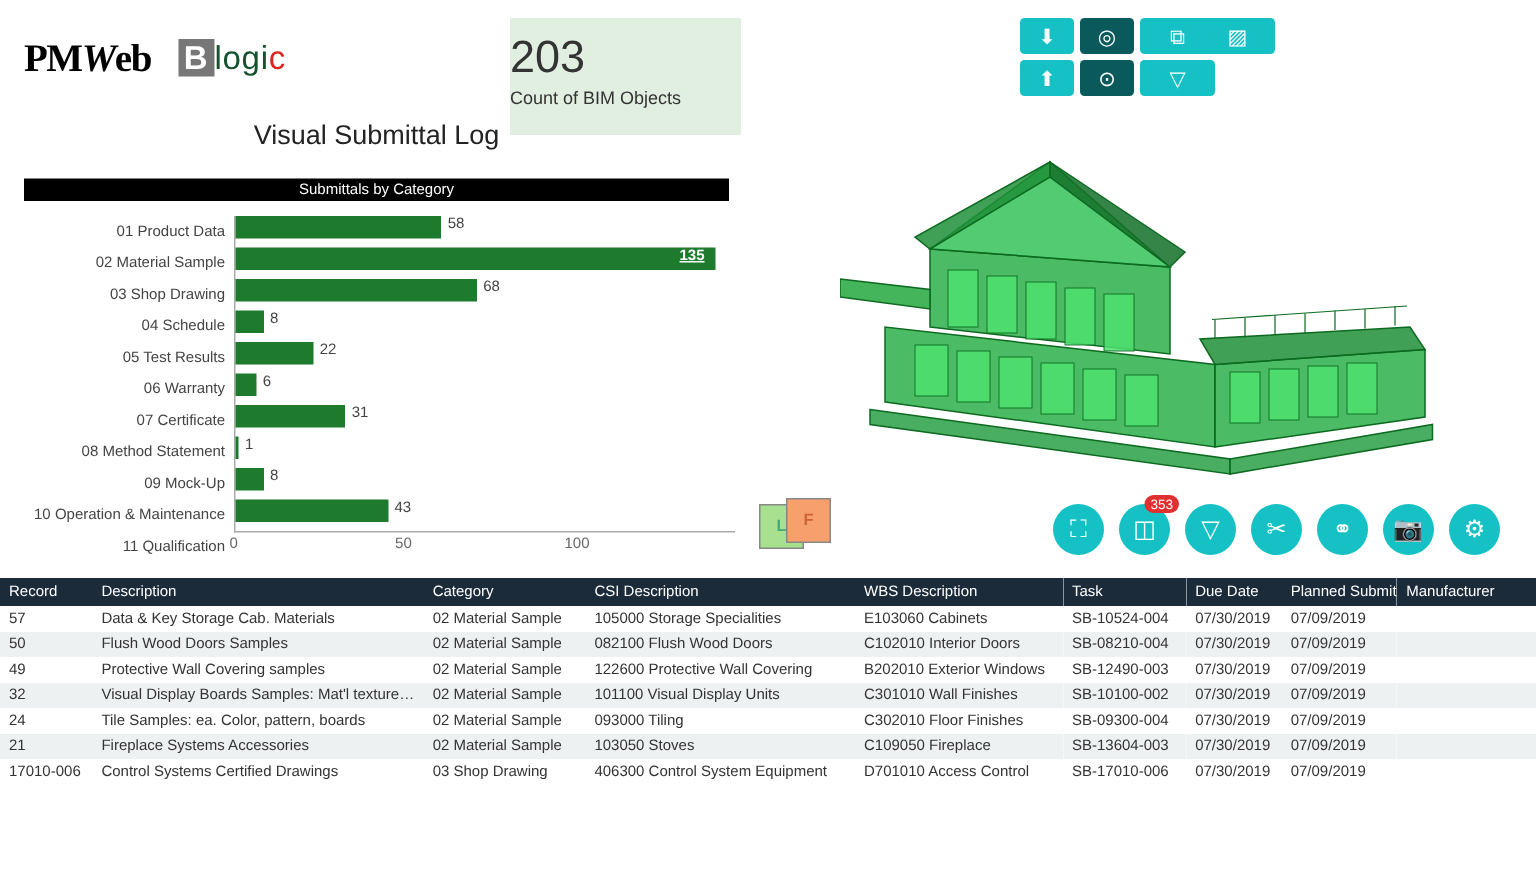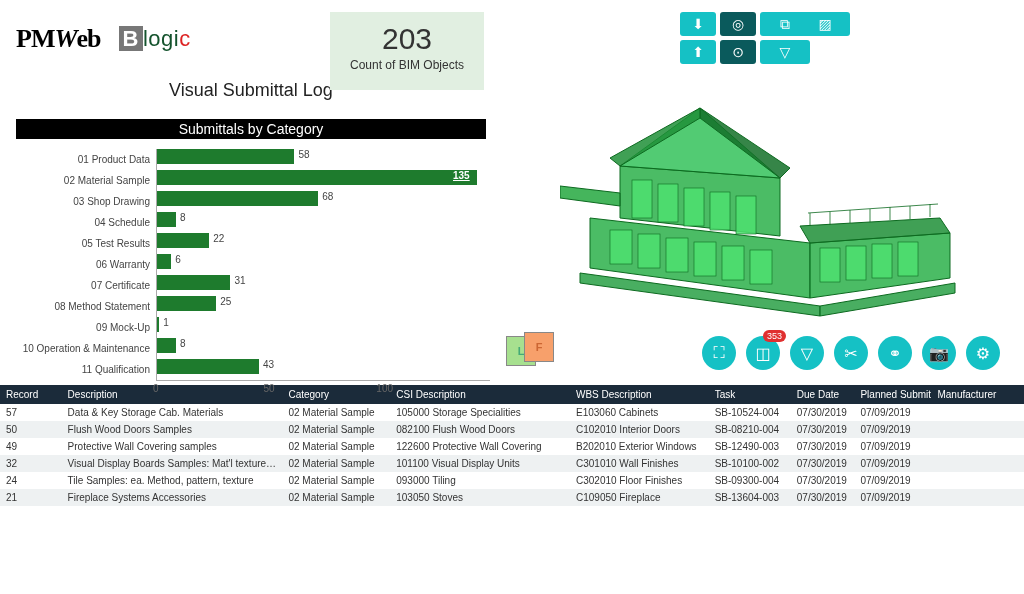--- a/index.html
+++ b/index.html
@@ -42,42 +42,42 @@
   .logo-blogic {
     font-size: 22px;
     font-weight: 400;
     letter-spacing: 0.5px;
   }
   .logo-blogic .b { background:#777; color:#fff; padding:0 4px; font-weight:700;}
   .logo-blogic .logic { color:#14532d; }
   .logo-blogic .c { color:#d22; }
   .metric-card {
     position: absolute;
-    left: 330px;
+    left: 340px;
     top: 12px;
     width: 154px;
     height: 78px;
     background: #e1efe1;
-    text-align: center;
+    text-align: left;
     padding-top: 10px;
   }
   .metric-value { font-size: 30px; color:#333; }
   .metric-label { font-size: 12px; color:#333; margin-top:2px; }
   .vsl-title {
     text-align: center;
     font-size: 18px;
     font-weight: 400;
     margin-top: 26px;
     margin-bottom: 18px;
   }
   .chart-title-bar {
     background: #000;
     color: #fff;
     text-align: center;
-    font-size: 14px;
+    font-size: 10px;
     padding: 2px 0;
     margin: 0 4px 10px 4px;
   }
   .chart {
     display: flex;
     margin-left: 4px;
   }
   .chart-ylabels {
     width: 140px;
     font-size: 10px;
@@ -261,24 +261,20 @@
             </div>
             <div class="bar-row">
               <div class="bar" style="width: 14.2222px;"></div>
               <span class="bar-label">6</span>
             </div>
             <div class="bar-row">
               <div class="bar" style="width: 73.4815px;"></div>
               <span class="bar-label">31</span>
             </div>
             <div class="bar-row">
-              <div class="bar" style="width: 59.2593px;"></div>
-              <span class="bar-label">25</span>
-            </div>
-            <div class="bar-row">
               <div class="bar" style="width: 2.37037px;"></div>
               <span class="bar-label">1</span>
             </div>
             <div class="bar-row">
               <div class="bar" style="width: 18.963px;"></div>
               <span class="bar-label">8</span>
             </div>
             <div class="bar-row">
               <div class="bar" style="width: 101.926px;"></div>
               <span class="bar-label">43</span>
@@ -448,35 +444,46 @@
           <td>02 Material Sample</td>
           <td>101100 Visual Display Units</td>
           <td>C301010 Wall Finishes</td>
           <td>SB-10100-002</td>
           <td>07/30/2019</td>
           <td>07/09/2019</td>
           <td></td>
         </tr>
         <tr>
           <td>24</td>
-          <td>Tile Samples: ea. Method, pattern, texture</td>
+          <td>Tile Samples: ea. Color, pattern, boards</td>
           <td>02 Material Sample</td>
           <td>093000 Tiling</td>
           <td>C302010 Floor Finishes</td>
           <td>SB-09300-004</td>
           <td>07/30/2019</td>
           <td>07/09/2019</td>
           <td></td>
         </tr>
         <tr class="alt">
           <td>21</td>
           <td>Fireplace Systems Accessories</td>
           <td>02 Material Sample</td>
           <td>103050 Stoves</td>
           <td>C109050 Fireplace</td>
           <td>SB-13604-003</td>
           <td>07/30/2019</td>
           <td>07/09/2019</td>
           <td></td>
         </tr>
+        <tr>
+          <td>17010-006</td>
+          <td>Control Systems Certified Drawings</td>
+          <td>03 Shop Drawing</td>
+          <td>406300 Control System Equipment</td>
+          <td>D701010 Access Control</td>
+          <td>SB-17010-006</td>
+          <td>07/30/2019</td>
+          <td>07/09/2019</td>
+          <td></td>
+        </tr>
       </tbody>
   </table>
 </div>
 
 </body></html>

